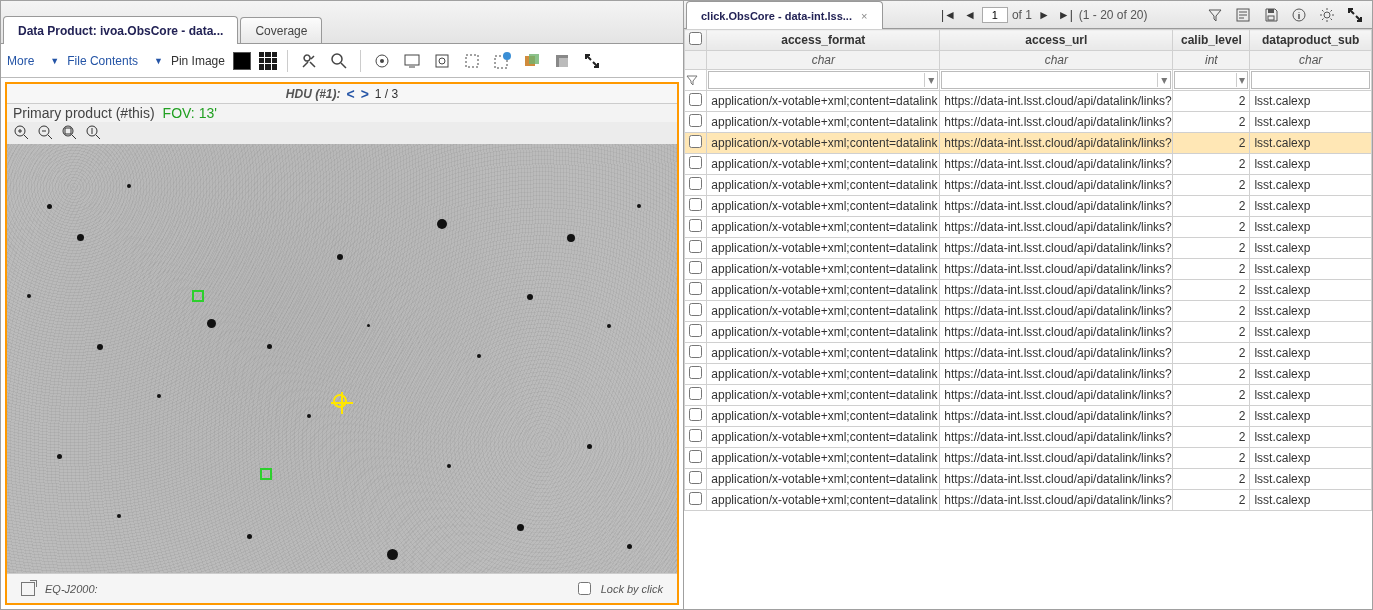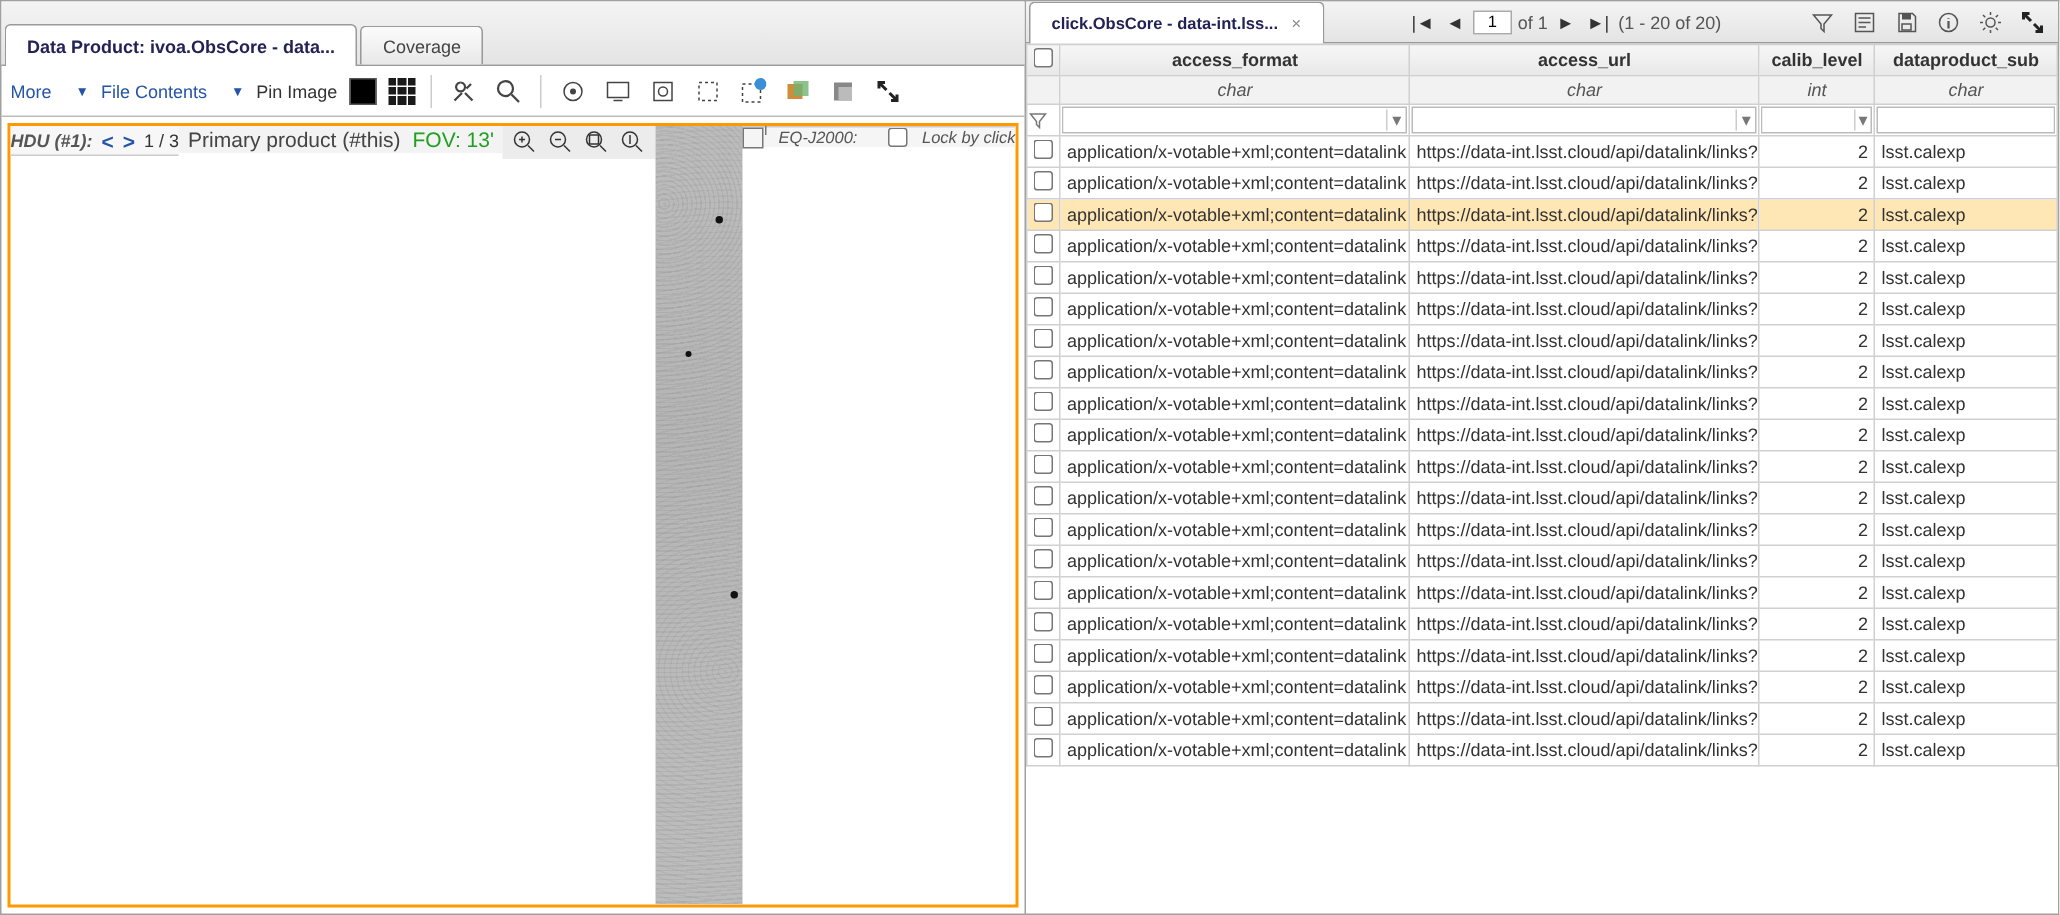--- a/index.html
+++ b/index.html
@@ -86,21 +86,21 @@
     display: flex; align-items: center; justify-content: center;
     color: #444;
   }
   svg { display: block; }
   
   .viewer {
     flex: 1;
     margin: 4px;
     border: 2px solid #ff9900;
     display: flex;
-    flex-direction: row;
+    flex-direction: column;
     position: relative;
     overflow: hidden;
   }
   .hdu-bar {
     height: 20px;
     display: flex;
     align-items: center;
     justify-content: center;
     gap: 6px;
     border-bottom: 1px solid #ccc;
@@ -143,25 +143,25 @@
     filter: contrast(110%);
   }
   .star { position:absolute; background:#111; border-radius:50%; }
   .marker { position:absolute; width:14px; height:14px; border-radius:50%; }
   .marker.target { border:2px solid #ffe600; }
   .marker.target::before,.marker.target::after{content:'';position:absolute;background:#ffe600;}
   .marker.target::before{left:6px;top:-4px;width:2px;height:22px;}
   .marker.target::after{top:6px;left:-4px;height:2px;width:22px;}
   .sq { position:absolute; width:12px; height:12px; border:2px solid #2dcf2d; }
   .status-bar {
-    height: 14px;
+    height: 30px;
     border-top: 1px solid #ccc;
     display: flex;
     align-items: center;
-    padding: 0 0;
+    padding: 0 14px;
     gap: 10px;
     font-size: 11px;
     font-style: italic;
     color: #555;
     background: #f5f5f5;
   }
   .status-bar .spacer { flex:1; }
   .popout{width:14px;height:14px;border:1px solid #777;position:relative;}
   .popout::after{content:'';position:absolute;right:-3px;top:-3px;width:6px;height:6px;border-top:1px solid #777;border-right:1px solid #777;}
   

